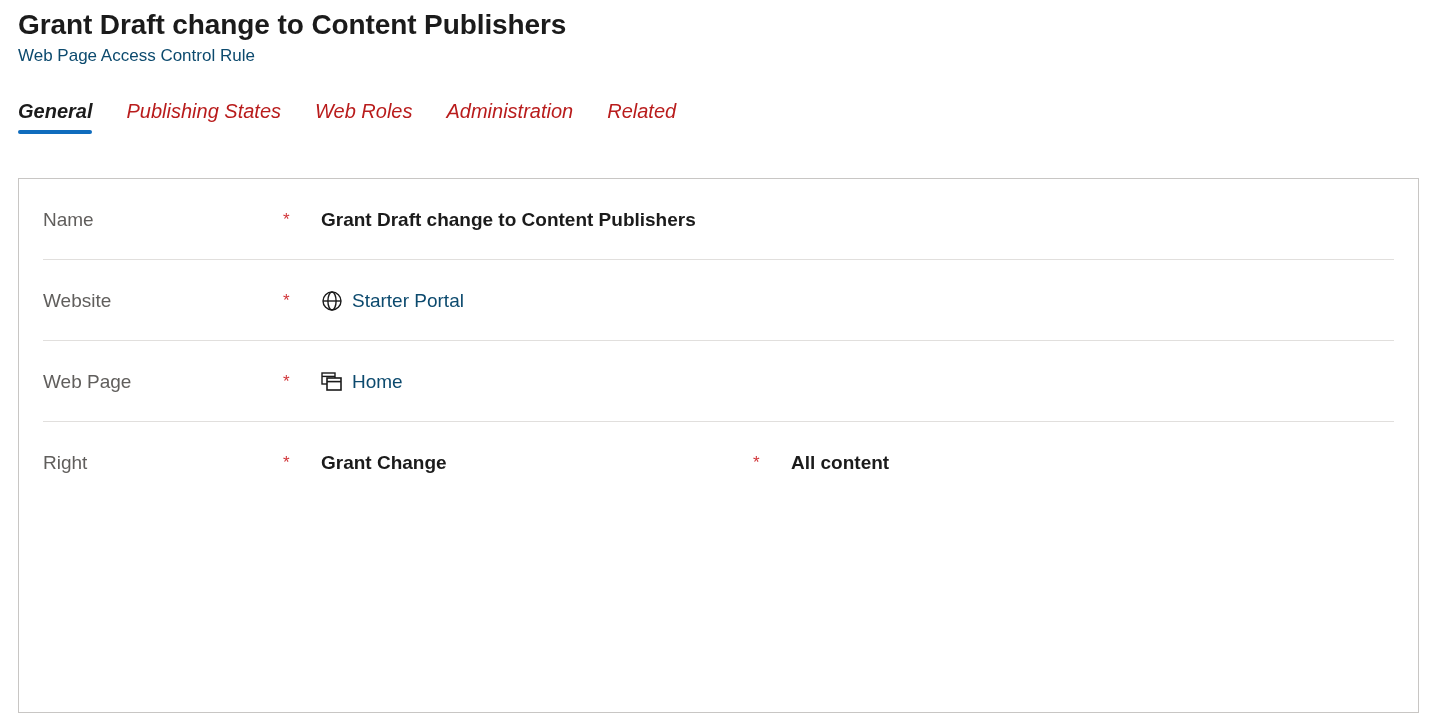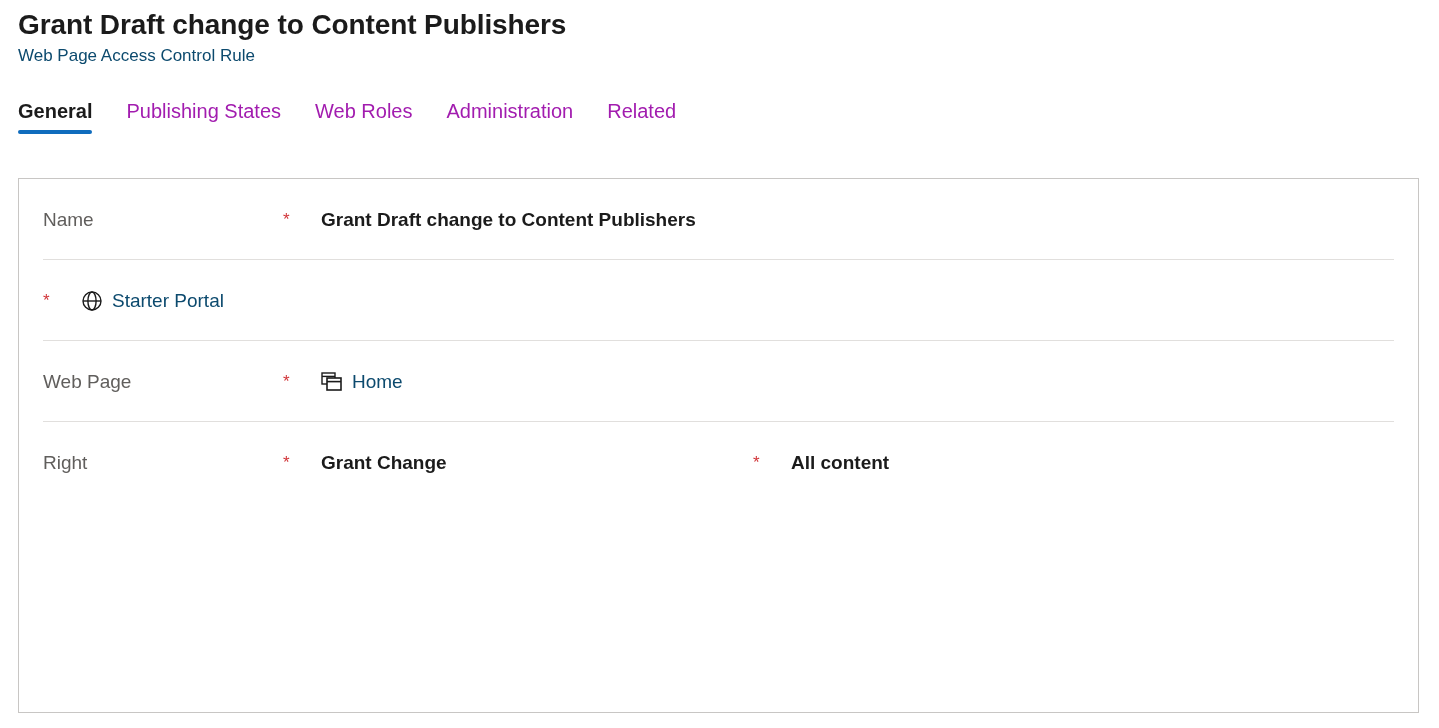--- a/index.html
+++ b/index.html
@@ -38,26 +38,27 @@
   }
 
   
   .tabstrip {
     display: flex;
     align-items: flex-end;
     gap: 0;
     margin-top: 22px;
     padding-left: 18px;
     height: 44px;
+    font-style: italic;
   }
   .tab {
     position: relative;
     font-size: 20px;
     line-height: 26px;
-    color: #a21caf;
+    color: #b91c1c;
     padding: 0 16px 10px 0;
     margin-right: 18px;
     cursor: pointer;
     white-space: nowrap;
     font-weight: 400;
   }
   .tab:first-child { padding-left: 0; }
   .tab.selected {
     font-weight: 700;
     color: #1b1b1b;
@@ -178,20 +179,21 @@
         <div class="field-label">Name</div>
         <div class="req">*</div>
         <div class="field-value">
           <span class="lookup-text">Grant Draft change to Content Publishers</span>
         </div>
       </div>
     </div>
 
     <div class="form-row">
       <div class="field left">
+        <div class="field-label">Website</div>
         <div class="req">*</div>
         <div class="field-value link">
           <span class="icon">
             <svg width="22" height="22" viewBox="0 0 22 22" fill="none" stroke="#1b1b1b" stroke-width="1.4">
               <circle cx="11" cy="11" r="9"></circle>
               <ellipse cx="11" cy="11" rx="4.1" ry="9"></ellipse>
               <line x1="2" y1="11" x2="20" y2="11"></line>
             </svg>
           </span>
           <span class="lookup-text">Starter Portal</span>

